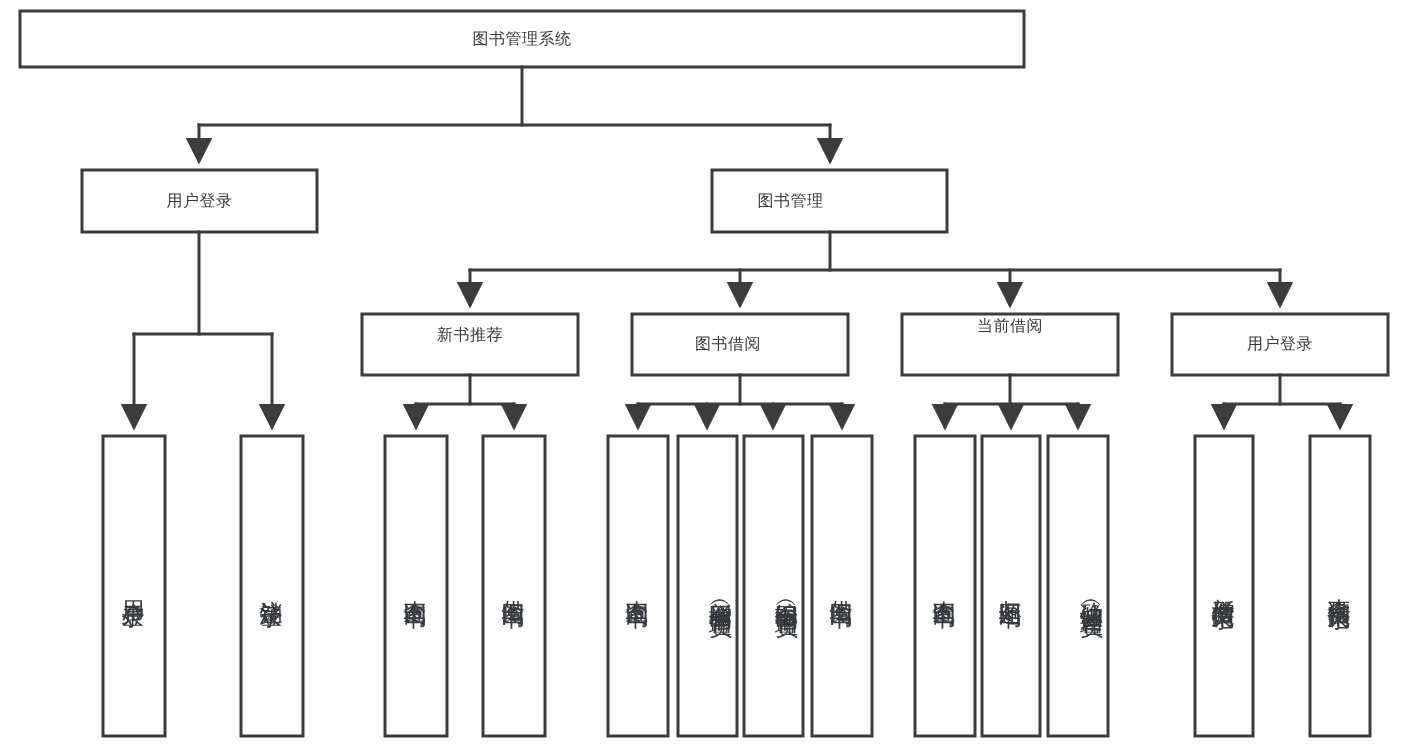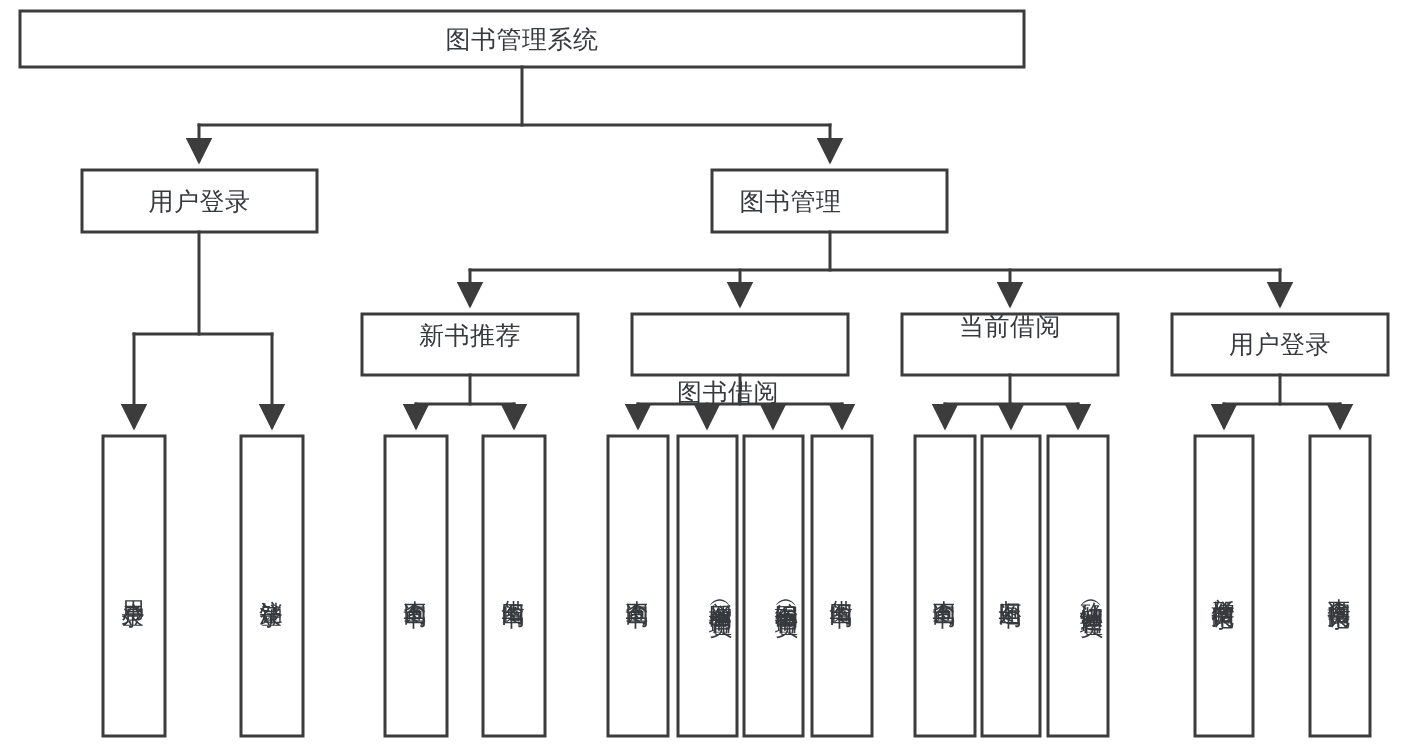--- a/index.html
+++ b/index.html
@@ -45,21 +45,21 @@
     display: flex;
     align-items: center;
     justify-content: center;
     color: #36393d;
     font-family: "DejaVu Sans", "Liberation Sans", sans-serif;
     pointer-events: none;
     box-sizing: border-box;
   }
   .node-label.horizontal {
     writing-mode: horizontal-tb;
-    font-size: 25px;
+    font-size: 16px;
     letter-spacing: 0.5px;
   }
   .node-label.vertical {
     writing-mode: vertical-rl;
     text-orientation: upright;
     font-size: 23px;
     letter-spacing: 2px;
     align-items: flex-start;
     justify-content: center;
     padding-top: 14px;
@@ -168,21 +168,21 @@
     <rect class="box-rect" x="1195" y="436" width="58" height="300"></rect>
     <rect class="box-rect" x="1310" y="436" width="60" height="300"></rect>
   </svg>
 
   <div class="node-label horizontal" style="left:20px; top:11px; width:1004px; height:56px;">图书管理系统</div>
 
   <div class="node-label horizontal" style="left:82px; top:170px; width:235px; height:62px;">用户登录</div>
   <div class="node-label horizontal" style="left:673px; top:170px; width:235px; height:62px;">图书管理</div>
 
   <div class="node-label horizontal" style="left:362px; top:314px; width:216px; height:43px;">新书推荐</div>
-  <div class="node-label horizontal" style="left:632px; top:314px; width:192px; height:61px;margin-top:48px;">图书借阅</div>
+  <div class="node-label horizontal" style="left:632px; top:314px; width:192px; height:61px;">图书借阅</div>
   <div class="node-label horizontal" style="left:902px; top:296px; width:216px; height:61px;">当前借阅</div>
   <div class="node-label horizontal" style="left:1172px; top:314px; width:216px; height:61px;">用户登录</div>
 
   <div class="node-label vertical centered" style="left:103px; top:436px; width:62px; height:300px;">用户登录</div>
   <div class="node-label vertical centered" style="left:241px; top:436px; width:62px; height:300px;">注销登录</div>
   <div class="node-label vertical centered" style="left:385px; top:436px; width:62px; height:300px;">查询图书</div>
   <div class="node-label vertical centered" style="left:483px; top:436px; width:62px; height:300px;">借阅图书</div>
   <div class="node-label vertical centered" style="left:608px; top:436px; width:60px; height:300px;">查询图书</div>
   <div class="node-label vertical" style="left:678px; top:436px; width:59px; height:300px;">新增图书（管理员）</div>
   <div class="node-label vertical" style="left:744px; top:436px; width:59px; height:300px;">编辑图书（管理员）</div>

